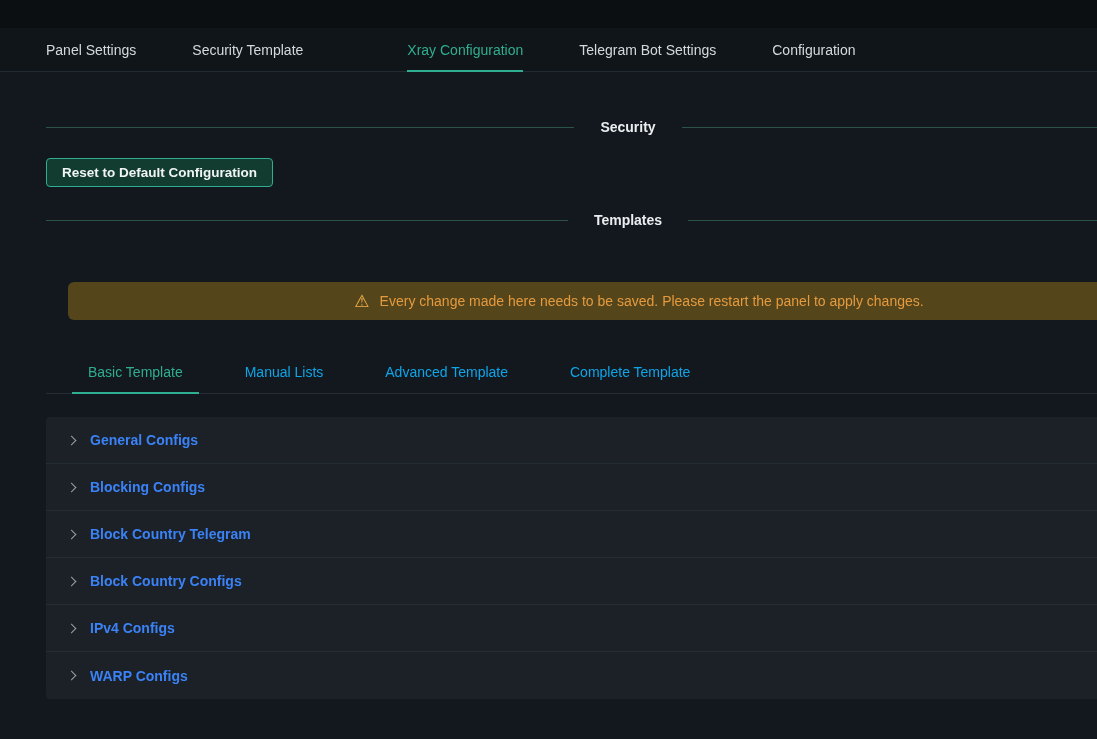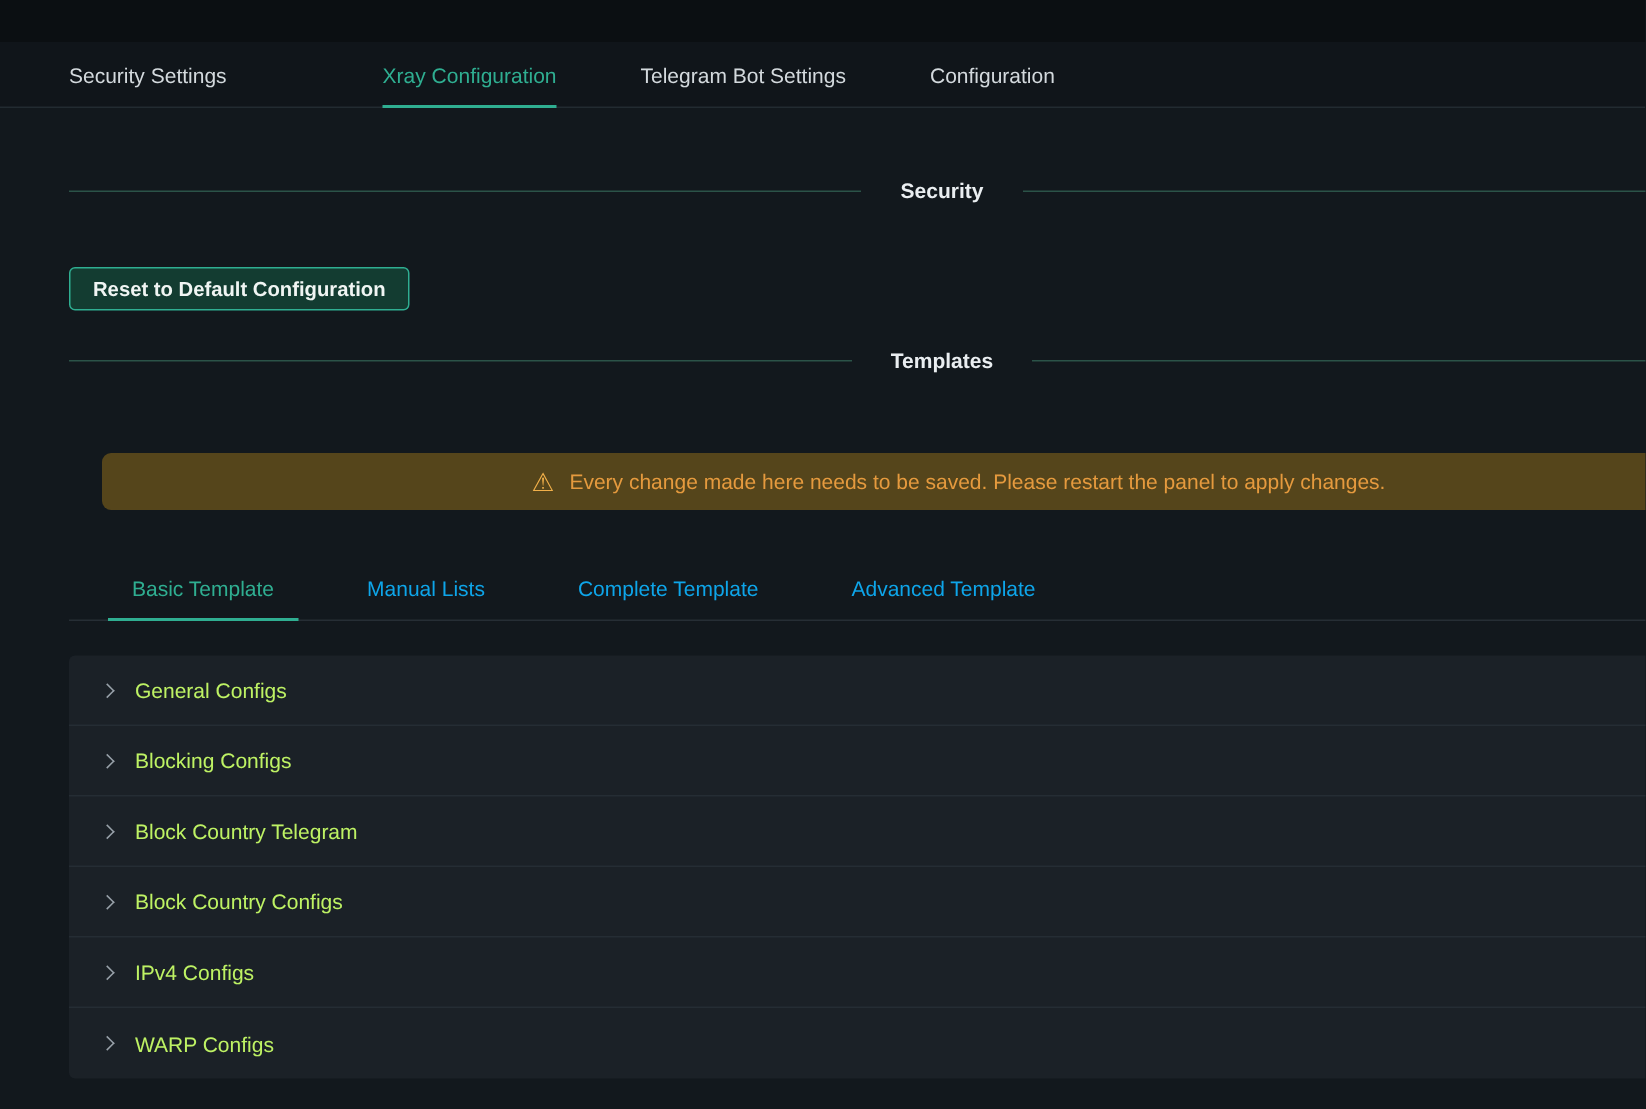--- a/index.html
+++ b/index.html
@@ -19,47 +19,50 @@
     border-bottom:1px solid #222b31;background:#10151a;}
   .main-tab{display:flex;align-items:center;color:#d3d9dd;cursor:pointer;position:relative;white-space:nowrap;}
   .main-tab.active{color:var(--accent);margin-left:48px;}
   .tab-underline{position:absolute;left:0;right:0;bottom:-1px;height:2px;background:var(--accent);}
   .content{width:1164px;margin-left:46px;}
   .divider{display:flex;align-items:center;height:22px;}
   .divider .line{flex:1;height:1px;background:#2b5348;}
   .divider .label{margin:0 26px;font-weight:bold;color:#eaeef1;}
   .divider.actions{margin-top:44px;}
   .divider.templates{margin-top:22px;}
-  .reset-btn{margin-top:40px;display:inline-block;padding:6px 15px;background:#133c31;
+  .reset-btn{margin-top:20px;display:inline-block;padding:6px 15px;background:#133c31;
     border:1px solid var(--accent);border-radius:4px;color:#f0f5f3;font-size:13.5px;
     font-weight:bold;cursor:pointer;font-family:inherit;}
   .alert{margin-top:51px;margin-left:22px;width:calc(100% - 22px);height:38px;border-radius:6px;
     background:var(--warning-bg);color:var(--warning-text);display:flex;align-items:center;
     justify-content:center;gap:10px;}
   .alert .warn-icon{font-size:17px;color:#f2b04a;line-height:1;}
   .tmpl-tabs{margin-top:30px;display:flex;height:44px;padding-left:26px;border-bottom:1px solid #262e35;}
   .tmpl-tab{display:flex;align-items:center;padding:0 16px;margin-right:30px;color:#0ea5e9;
     cursor:pointer;position:relative;white-space:nowrap;}
   .tmpl-tab.active{color:var(--accent);text-align:right;}
   .accordion{margin-top:23px;width:100%;background:#1b2127;border-radius:4px;}
   .acc-row{height:47px;display:flex;align-items:center;padding-left:22px;gap:15px;
     border-bottom:1px solid #252d34;cursor:pointer;}
   .acc-row:last-child{border-bottom:none;}
   .chevron{width:7px;height:7px;border-top:1.6px solid #98a1a9;border-right:1.6px solid #98a1a9;
     transform:rotate(45deg);flex:none;}
-  .acc-label{color:#bef264;}
+  .acc-label{color:#3b82f6;font-weight:bold;}
 </style>
 </head>
 <body>
 
 <div class="top-strip"></div>
 
 <nav class="main-tabs">
   <div class="main-tab">
-    <span>Security Settings</span>
+    <span>Panel Settings</span>
+  </div>
+  <div class="main-tab">
+    <span>Security Template</span>
   </div>
   <div class="main-tab active">
     <span>Xray Configuration</span>
     <span class="tab-underline"></span>
   </div>
   <div class="main-tab">
     <span>Telegram Bot Settings</span>
   </div>
   <div class="main-tab">
     <span>Configuration</span>
@@ -89,24 +92,24 @@
 
   <nav class="tmpl-tabs">
     <div class="tmpl-tab active">
       <span>Basic Template</span>
       <span class="tab-underline"></span>
     </div>
     <div class="tmpl-tab">
       <span>Manual Lists</span>
     </div>
     <div class="tmpl-tab">
-      <span>Complete Template</span>
+      <span>Advanced Template</span>
     </div>
     <div class="tmpl-tab">
-      <span>Advanced Template</span>
+      <span>Complete Template</span>
     </div>
   </nav>
 
   <div class="accordion">
     <div class="acc-row">
       <span class="chevron"></span>
       <span class="acc-label">General Configs</span>
     </div>
     <div class="acc-row">
       <span class="chevron"></span>

